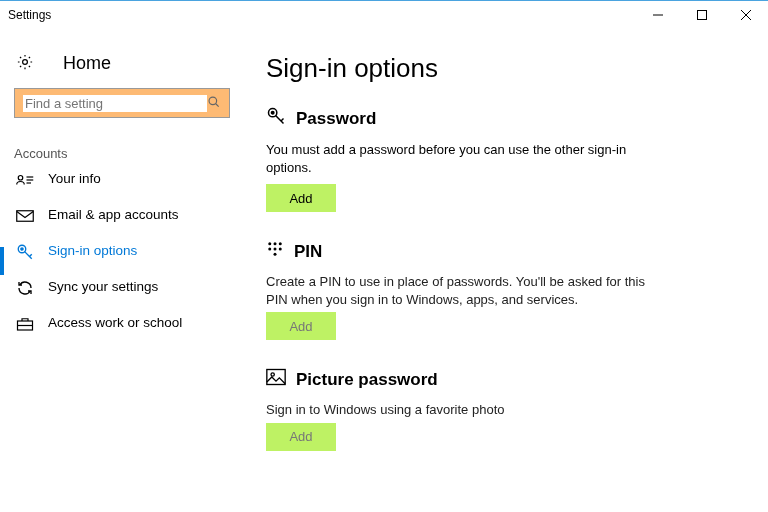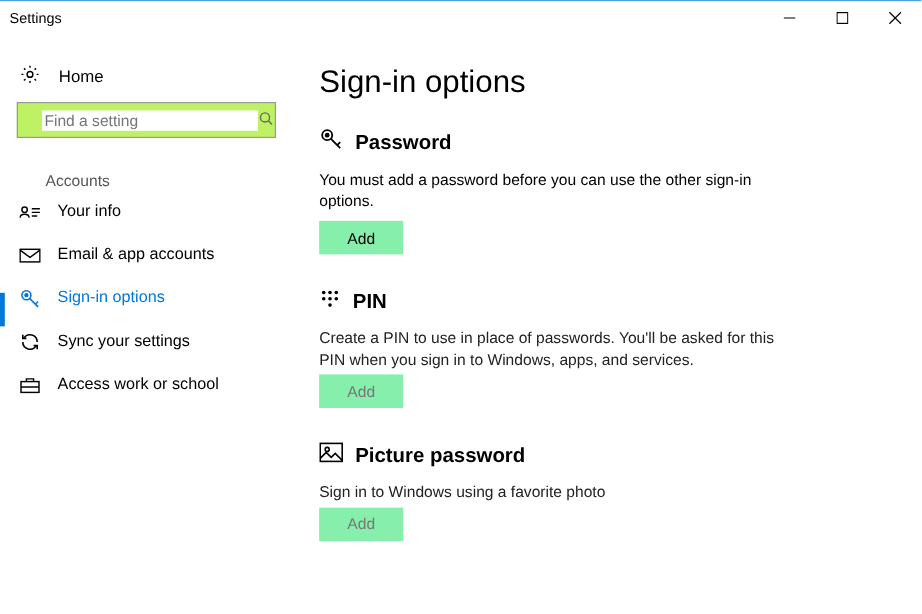--- a/index.html
+++ b/index.html
@@ -36,46 +36,45 @@
   .body {
     flex: 1;
     display: flex;
     overflow: hidden;
   }
   .sidebar {
     width: 246px;
     padding: 20px 14px 0 14px;
   }
   .home-row {
-    display: flex; align-items: flex-end; gap: 15px;
+    display: flex; align-items: flex-start; gap: 29px;
     padding: 4px 2px 14px 2px;
-    font-size: 14px;
+    font-size: 18px;
   }
   .search {
     width: 216px;
     height: 30px;
     border: 1px solid #999;
     display: flex; align-items: center;
-    padding: 0 20px;
+    padding: 0 8px;
     color: #555;
     font-size: 13px;
     justify-content: space-between;
-    background: #bef264;
+    background: #fdba74;
   }
   .search input {
     border: none; outline: none;
     font-family: inherit; font-size: 13px;
     color: #333; flex:1;
   }
   .section-label {
     margin-top: 28px;
     margin-bottom: 10px;
     font-size: 13px;
     color: #555;
-    margin-left: 24px;
   }
   .navitem {
     display: flex; gap: 14px;
     height: 36px;
     padding-left: 2px;
     font-size: 13.5px;
     position: relative;
   }
   .navitem.active {
     color: #0078d7;
@@ -104,21 +103,21 @@
     margin: 0 0 10px 0;
     display: flex; align-items: center; gap: 10px;
   }
   .group { margin-bottom: 28px; max-width: 400px; }
   .desc { font-size: 13px; color: #222; line-height: 1.35; margin-bottom: 4px; }
   .warn { font-size: 13px; color: #000000; line-height: 1.35; margin: 6px 0 8px 0; }
   .btn {
     display: inline-flex; align-items:center; justify-content:center;
     min-width: 70px; height: 28px;
     padding: 0 16px;
-    background: #86efac;
+    background: #bef264;
     border: none;
     font-family: inherit; font-size: 13px;
     color: #000;
   }
   .btn.disabled { color: #777; }
 </style>
 </head>
 <body>
 
 <div class="window">

